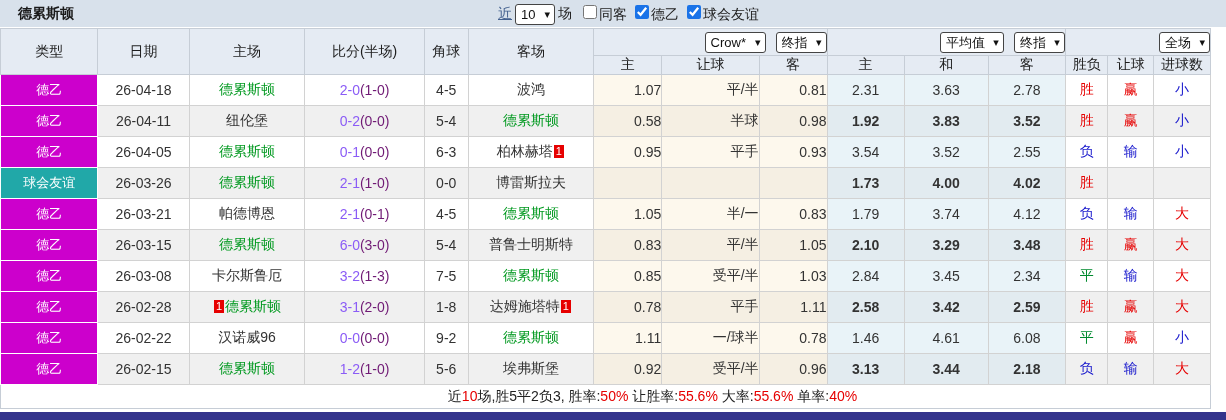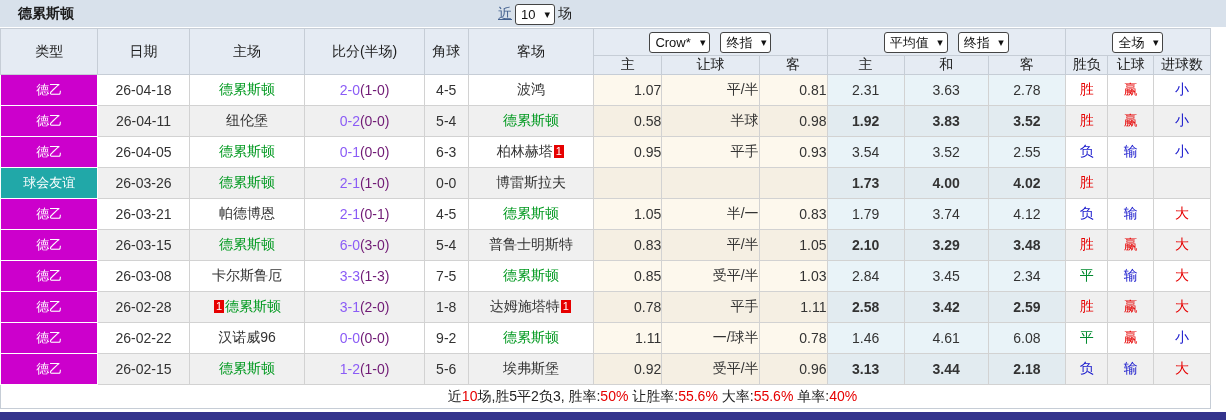--- a/index.html
+++ b/index.html
@@ -28,21 +28,21 @@
     font-family:inherit; font-size:13px; color:#111; padding:0 18px 0 5px; height:19px; outline:none;
   }
   .filters input[type=checkbox], .cb{ width:14px; height:14px; accent-color:#1a73e8; margin:0 2px 0 8px; }
   
   table{ border-collapse:collapse; table-layout:fixed; width:1211px; }
   th,td{ border:1px solid #c6cdd6; text-align:center; padding:0;
     white-space:nowrap; overflow:hidden; font-weight:normal; }
   thead th{ background:#e5ebf3; color:#1d1d1d; font-size:14px; }
   thead tr.selrow th{ height:27px; }
   thead tr.subrow th{ height:19px; }
-  .hdr-selects{ display:flex; align-items:center; justify-content:center; gap:10px; }
+  .hdr-selects{ display:flex; align-items:center; justify-content:flex-end; gap:10px; }
   tbody td{ height:31px; font-size:14px; color:#333; background:#fff; border:1px solid #d2d2d2; }
   tbody tr.even td{ background:#f0f0f0; }
   td.c-odds{ background:#fdf8ed;text-align:right; }  tr.even td.c-odds{ background:#f5efe3; }
   td.c-avg{ background:#e9f3f8;margin-left:11px; }   tr.even td.c-avg{ background:#e2ebf0;font-weight:bold; }
   td.type{ color:#fff; font-size:13px; border:1px solid #fff; }
   .team-green{ color:#00991f; }
   .score-ft{ color:#8b5cf6; }
   .score-ht{ color:#701a75; }
   .badge{ background:#e60000; color:#fff; font-size:11px; line-height:13px;
     display:inline-block; padding:0 2px; margin:0 1px; vertical-align:1px; }
@@ -54,20 +54,21 @@
 </style>
 </head>
 <body>
 
 <div class="titlebar">
   <span class="title">德累斯顿</span>
   <span class="filters">
     <a class="recent-link">近</a>
     <span class="sel-wrap"><select><option>10</option></select></span>
     <span>场</span>
+    <span id="filter-checkboxes"><input type="checkbox" class="cb" style=""><span>同客</span><input type="checkbox" class="cb" checked="" style=""><span>德乙</span><input type="checkbox" class="cb" checked="" style=""><span>球会友谊</span></span>
   </span>
 </div>
 
 <table>
   <colgroup>
     <col style="width:96px">
       <col style="width:90px">
       <col style="width:114px">
     <col style="width:118px">
       <col style="width:43px">
@@ -220,21 +221,21 @@
         <td class="c-avg">3.29</td>
         <td class="c-avg">3.48</td>
         <td class="res-r">胜</td>
         <td class="res-r">赢</td>
         <td class="res-r">大</td>
       </tr>
       <tr class="odd">
         <td class="type" style="background: rgb(204, 0, 204);">德乙</td>
         <td>26-03-08</td>
         <td><span>卡尔斯鲁厄</span></td>
-        <td><span class="score-ft">3-3</span><span class="score-ht">(1-3)</span></td>
+        <td><span class="score-ft">3-2</span><span class="score-ht">(1-3)</span></td>
         <td>7-5</td>
         <td><span class="team-green">德累斯顿</span></td>
         <td class="c-odds">0.85</td>
         <td class="c-odds">受平/半</td>
         <td class="c-odds">1.03</td>
         <td class="c-avg">2.84</td>
         <td class="c-avg">3.45</td>
         <td class="c-avg">2.34</td>
         <td class="res-g">平</td>
         <td class="res-b">输</td>

